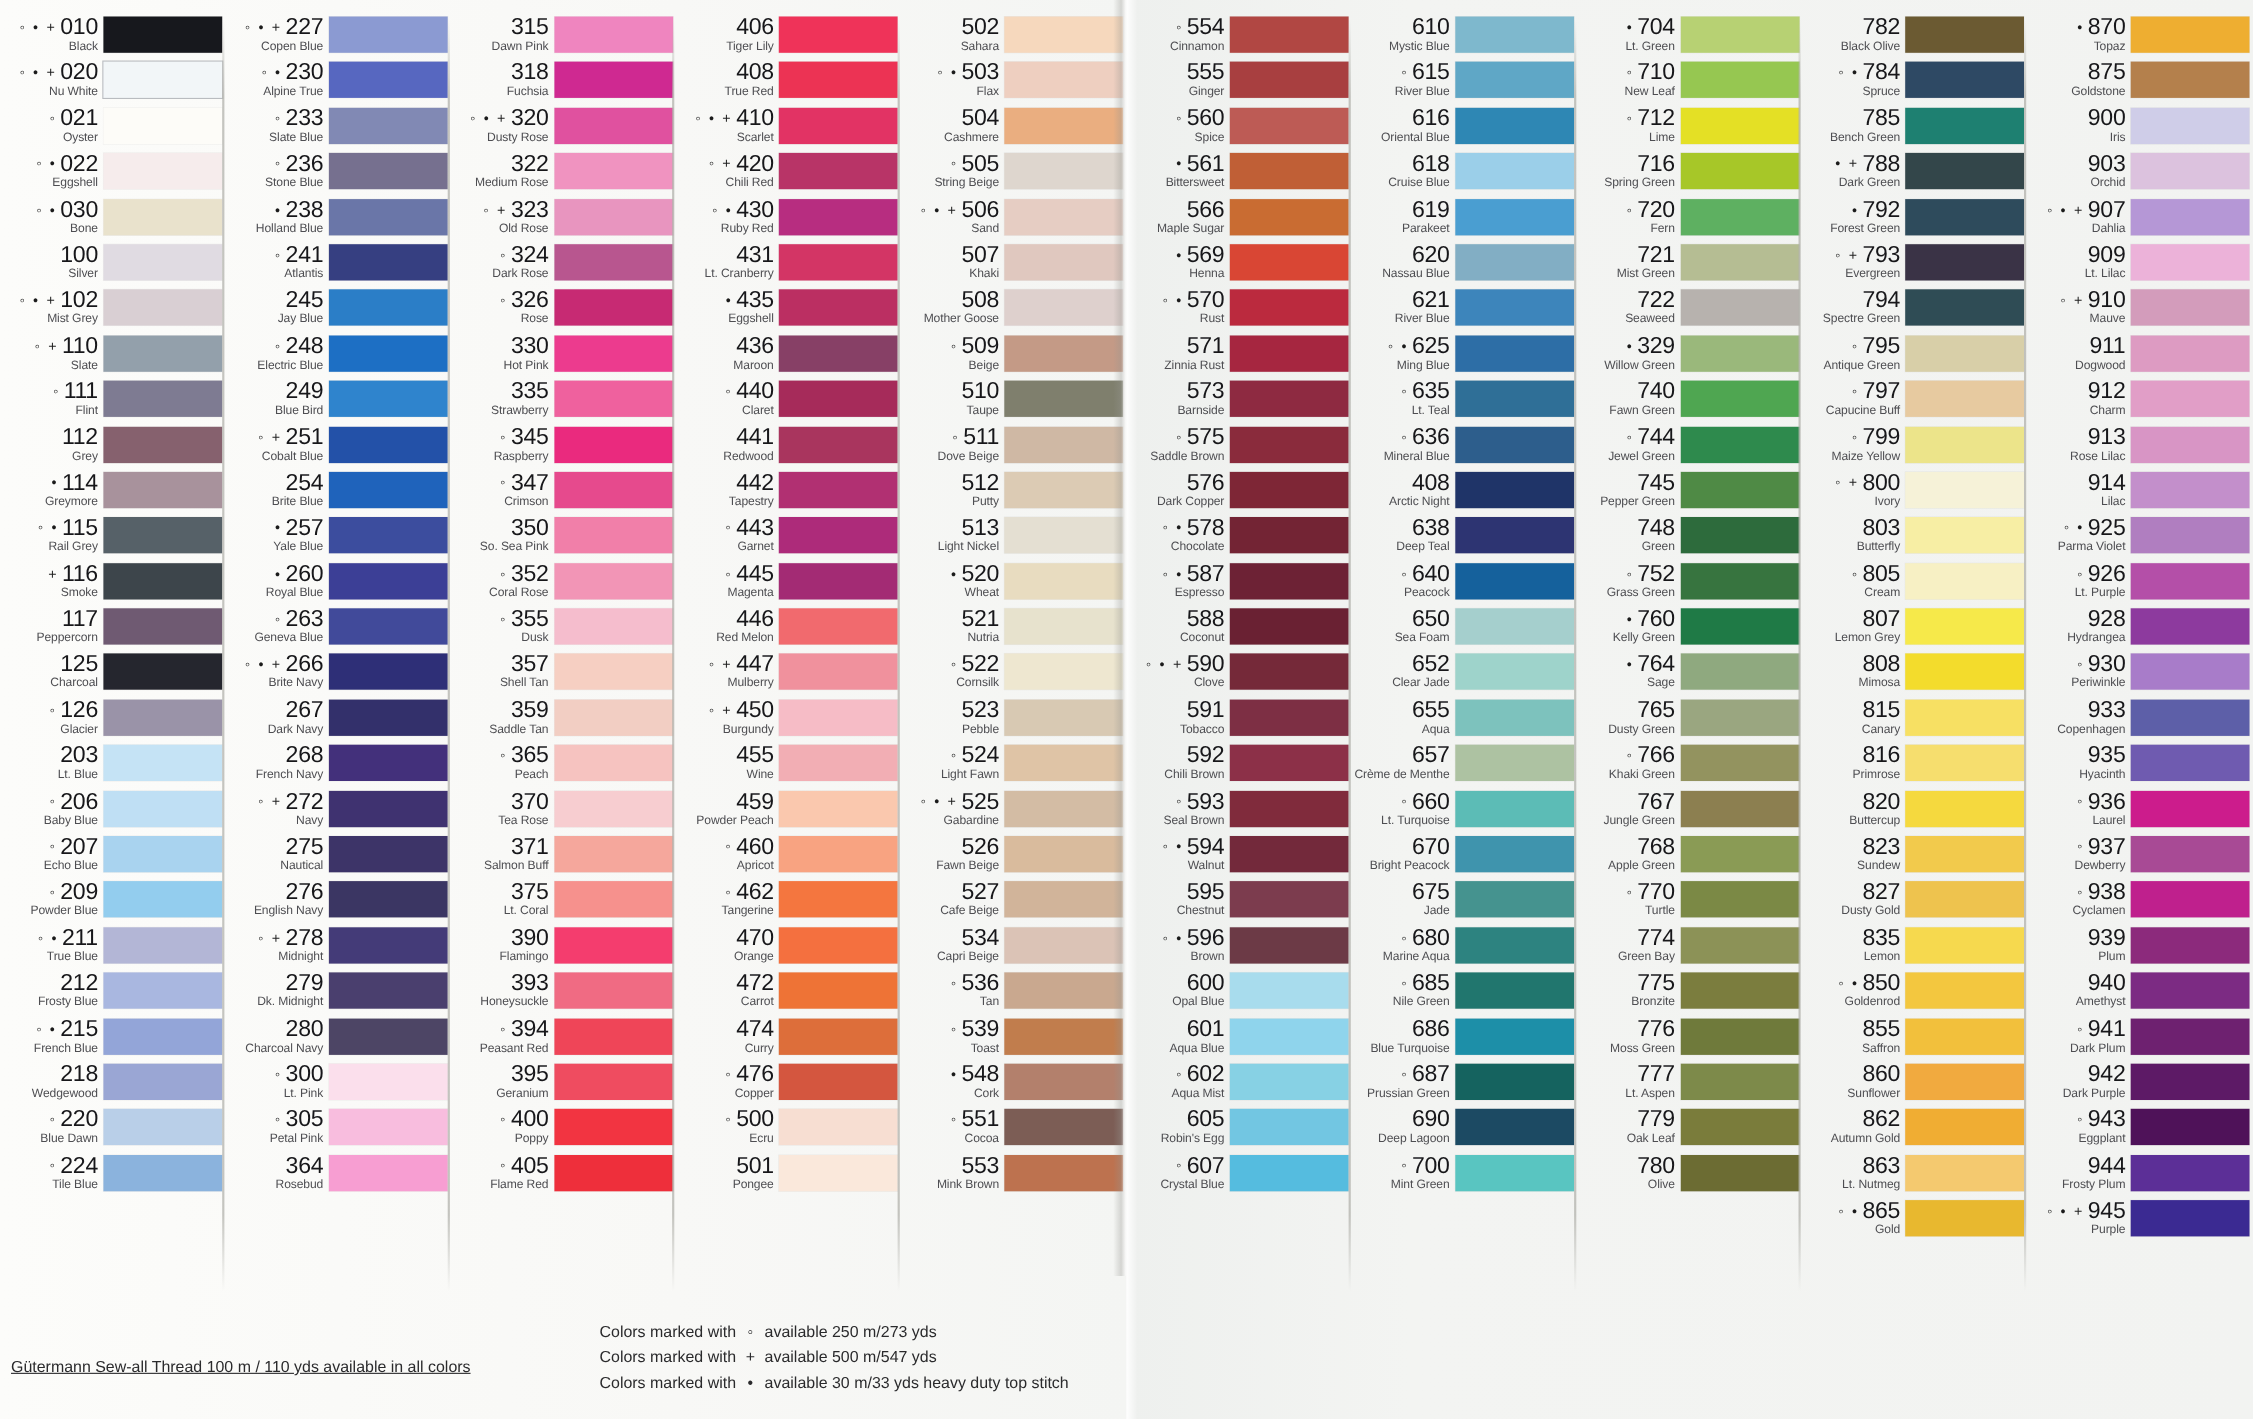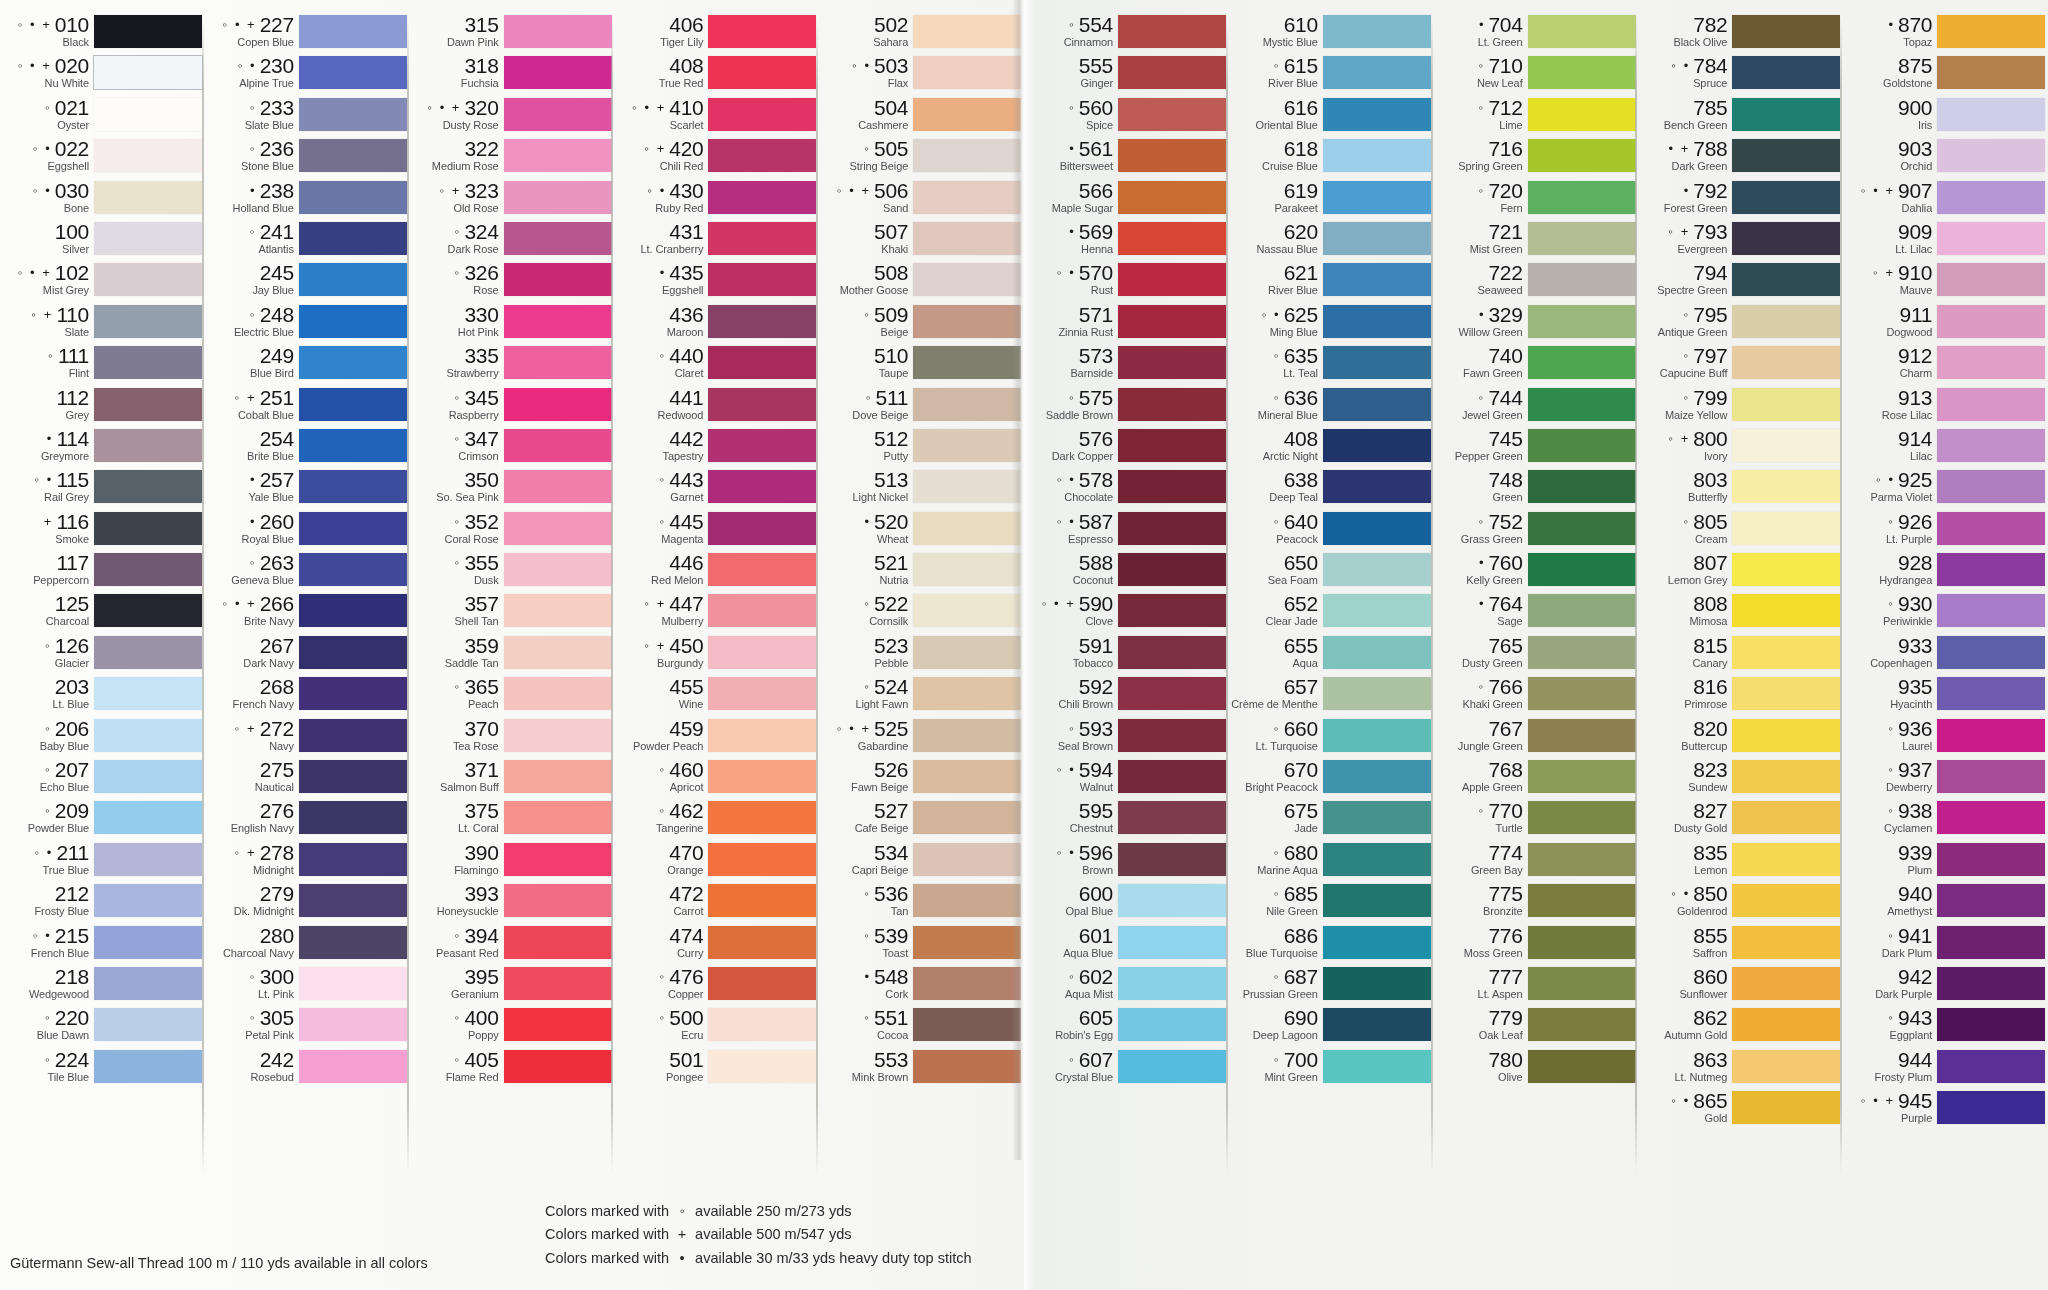--- a/index.html
+++ b/index.html
@@ -55,21 +55,21 @@
   .chip {
     width:108px; height:33px; margin-top:1px;
     box-shadow:0 0 0 .5px rgba(0,0,0,.05);
   }
   .chip.outline { box-shadow:0 0 0 1px #b9bcc0; }
 
   .legend {
     position:absolute; left:0; top:1200px; width:2048px;
     font-size:14.5px; color:#2a2a2c; line-height:1.62;
   }
-  .legend .l1 { position:absolute; left:10px; top:52px; white-space:nowrap; }
+  .legend .l1 { position:absolute; left:10px; top:32px; white-space:nowrap;text-decoration:underline; }
   .legend .l2 { position:absolute; left:545px; top:0px; }
   .legend .l2 div { white-space:nowrap; }
   .mk { display:inline-block; width:26px; text-align:center; }
 </style>
 </head>
 <body>
 
 <div id="sheet">
   <div class="panel left">
     <div class="cols">
@@ -274,21 +274,21 @@
           </div>
           <div class="swatchrow">
             <div class="meta"><span class="marks">◦</span><span class="num">300</span><span class="nm">Lt. Pink</span></div>
             <div class="chip" style="background: rgb(251, 223, 236);"></div>
           </div>
           <div class="swatchrow">
             <div class="meta"><span class="marks">◦</span><span class="num">305</span><span class="nm">Petal Pink</span></div>
             <div class="chip" style="background: rgb(248, 189, 222);"></div>
           </div>
           <div class="swatchrow">
-            <div class="meta"><span class="marks"></span><span class="num">242</span><span class="nm">Rosebud</span></div>
+            <div class="meta"><span class="marks"></span><span class="num">364</span><span class="nm">Rosebud</span></div>
             <div class="chip" style="background: rgb(247, 158, 210);"></div>
           </div>
         </div>
         <div class="col">
           <div class="swatchrow">
             <div class="meta"><span class="marks"></span><span class="num">315</span><span class="nm">Dawn Pink</span></div>
             <div class="chip" style="background: rgb(239, 133, 191);"></div>
           </div>
           <div class="swatchrow">
             <div class="meta"><span class="marks"></span><span class="num">318</span><span class="nm">Fuchsia</span></div>

